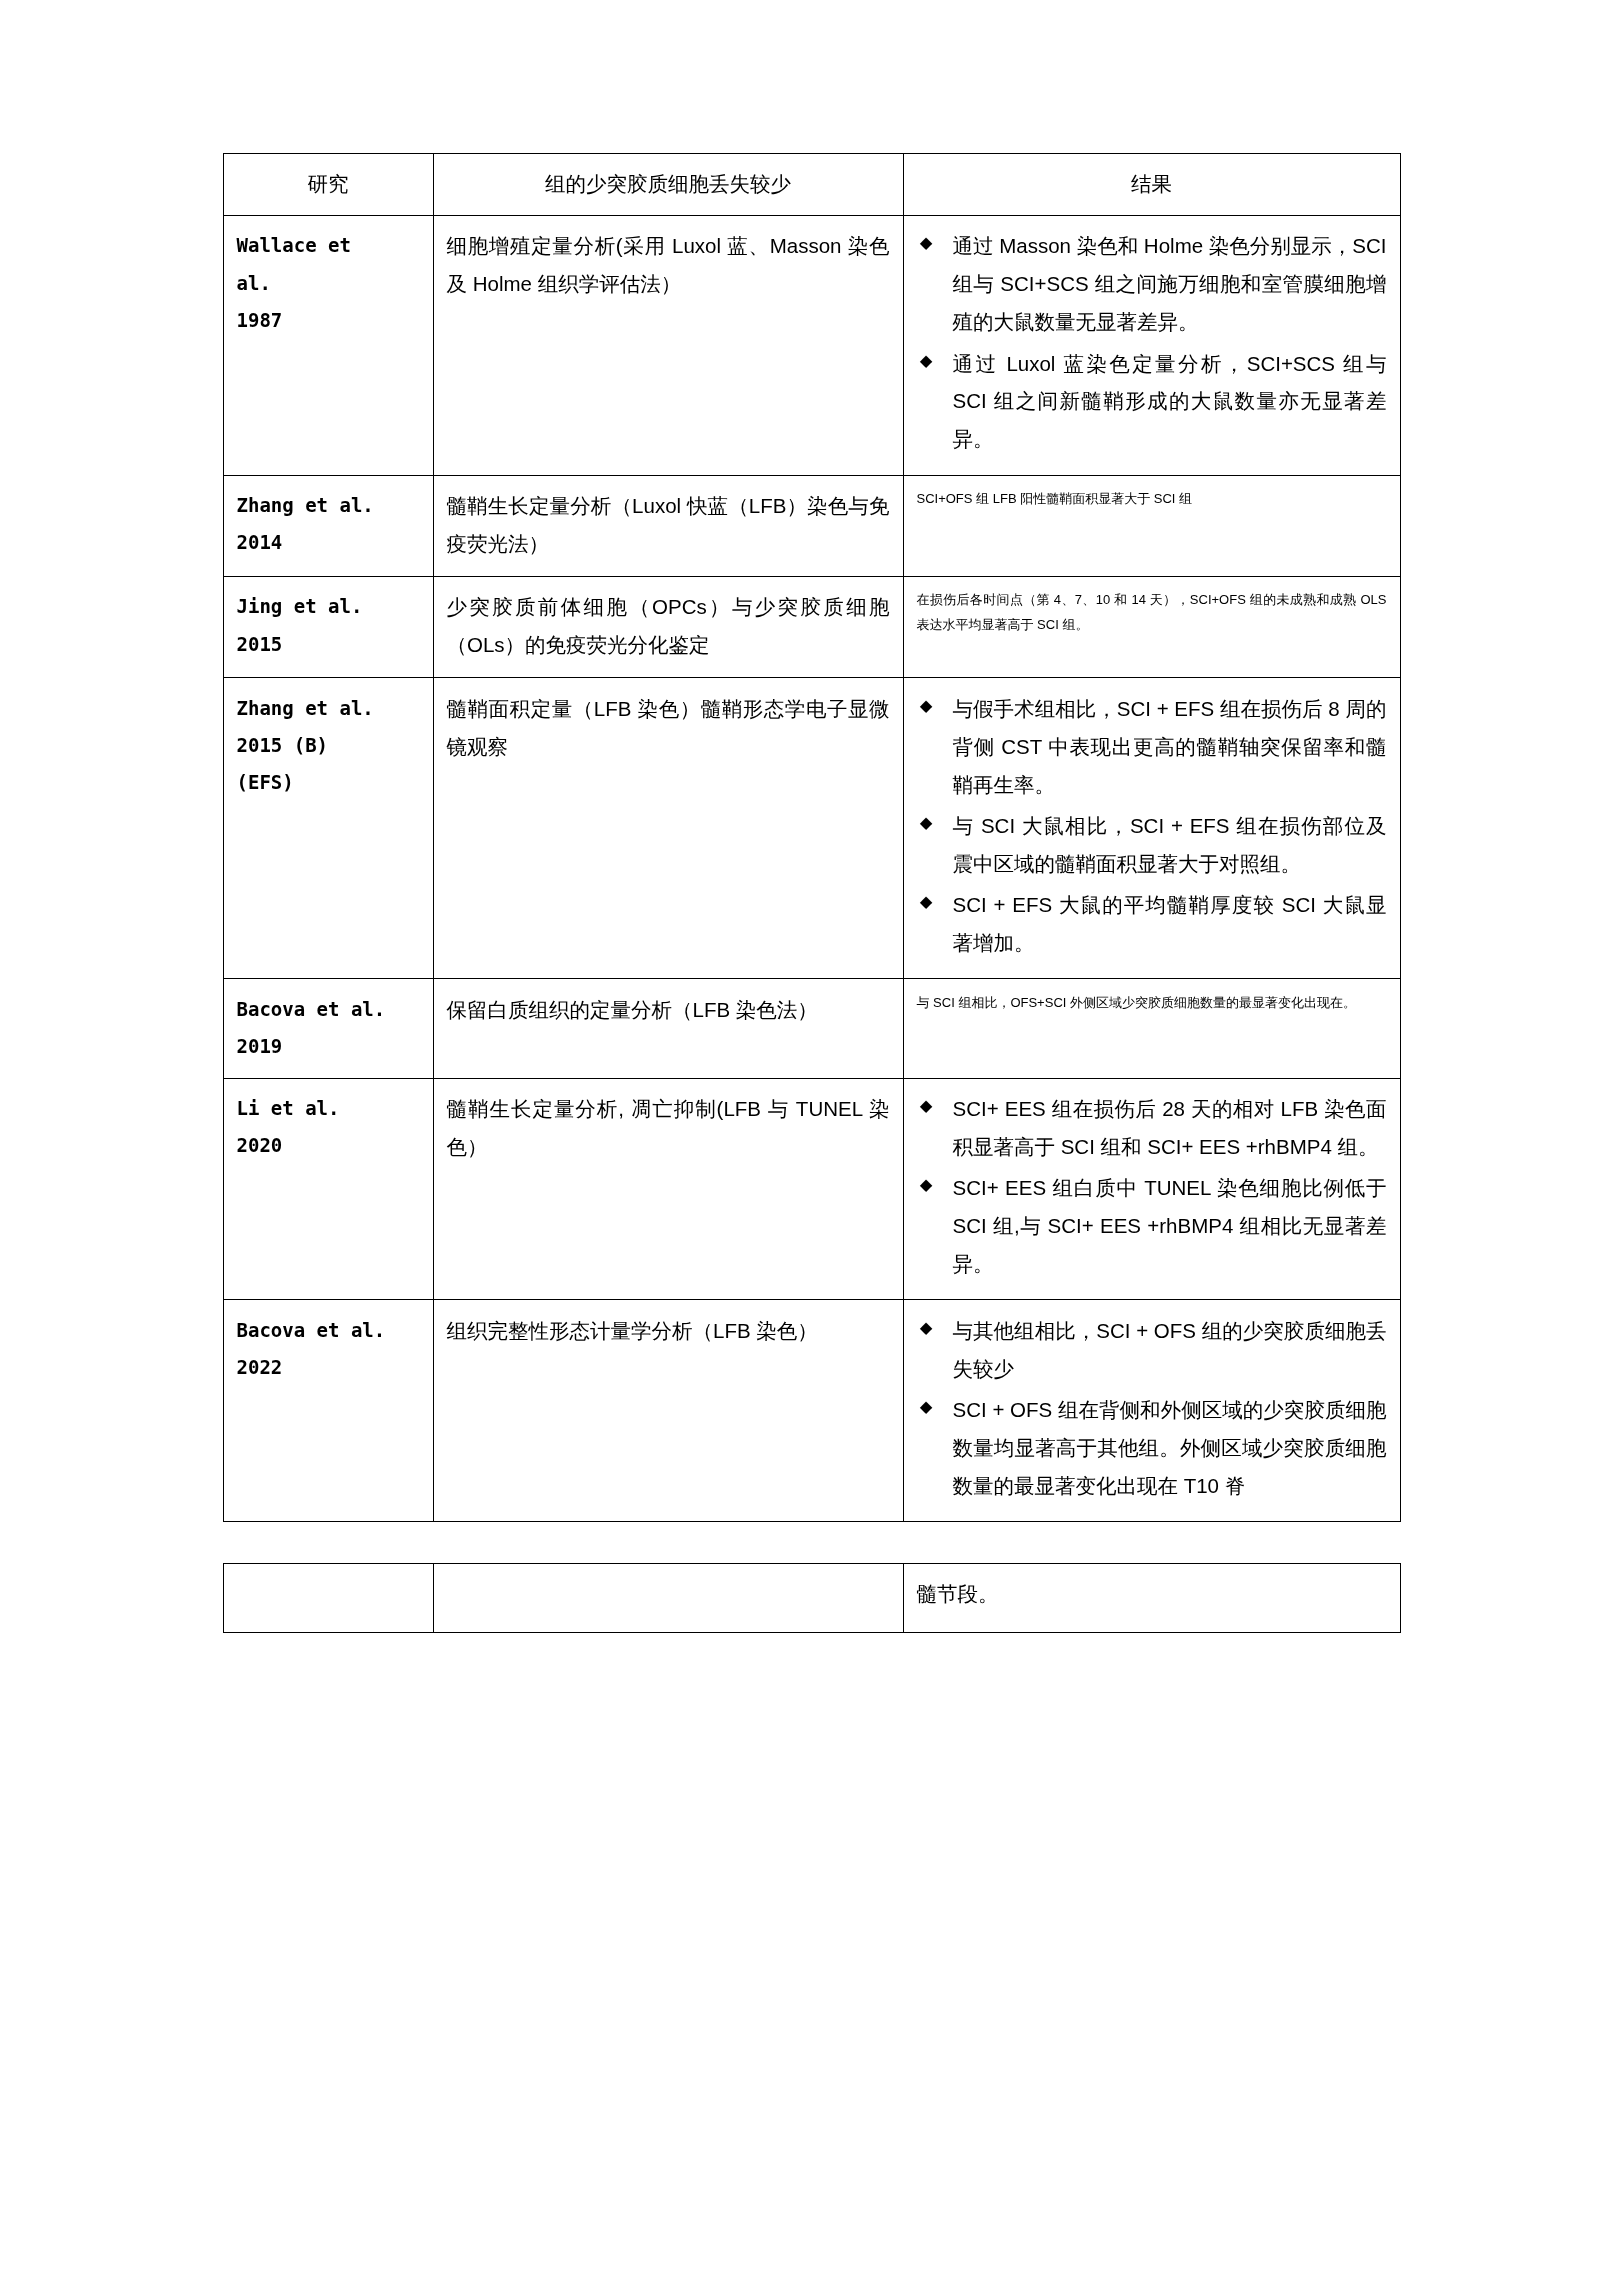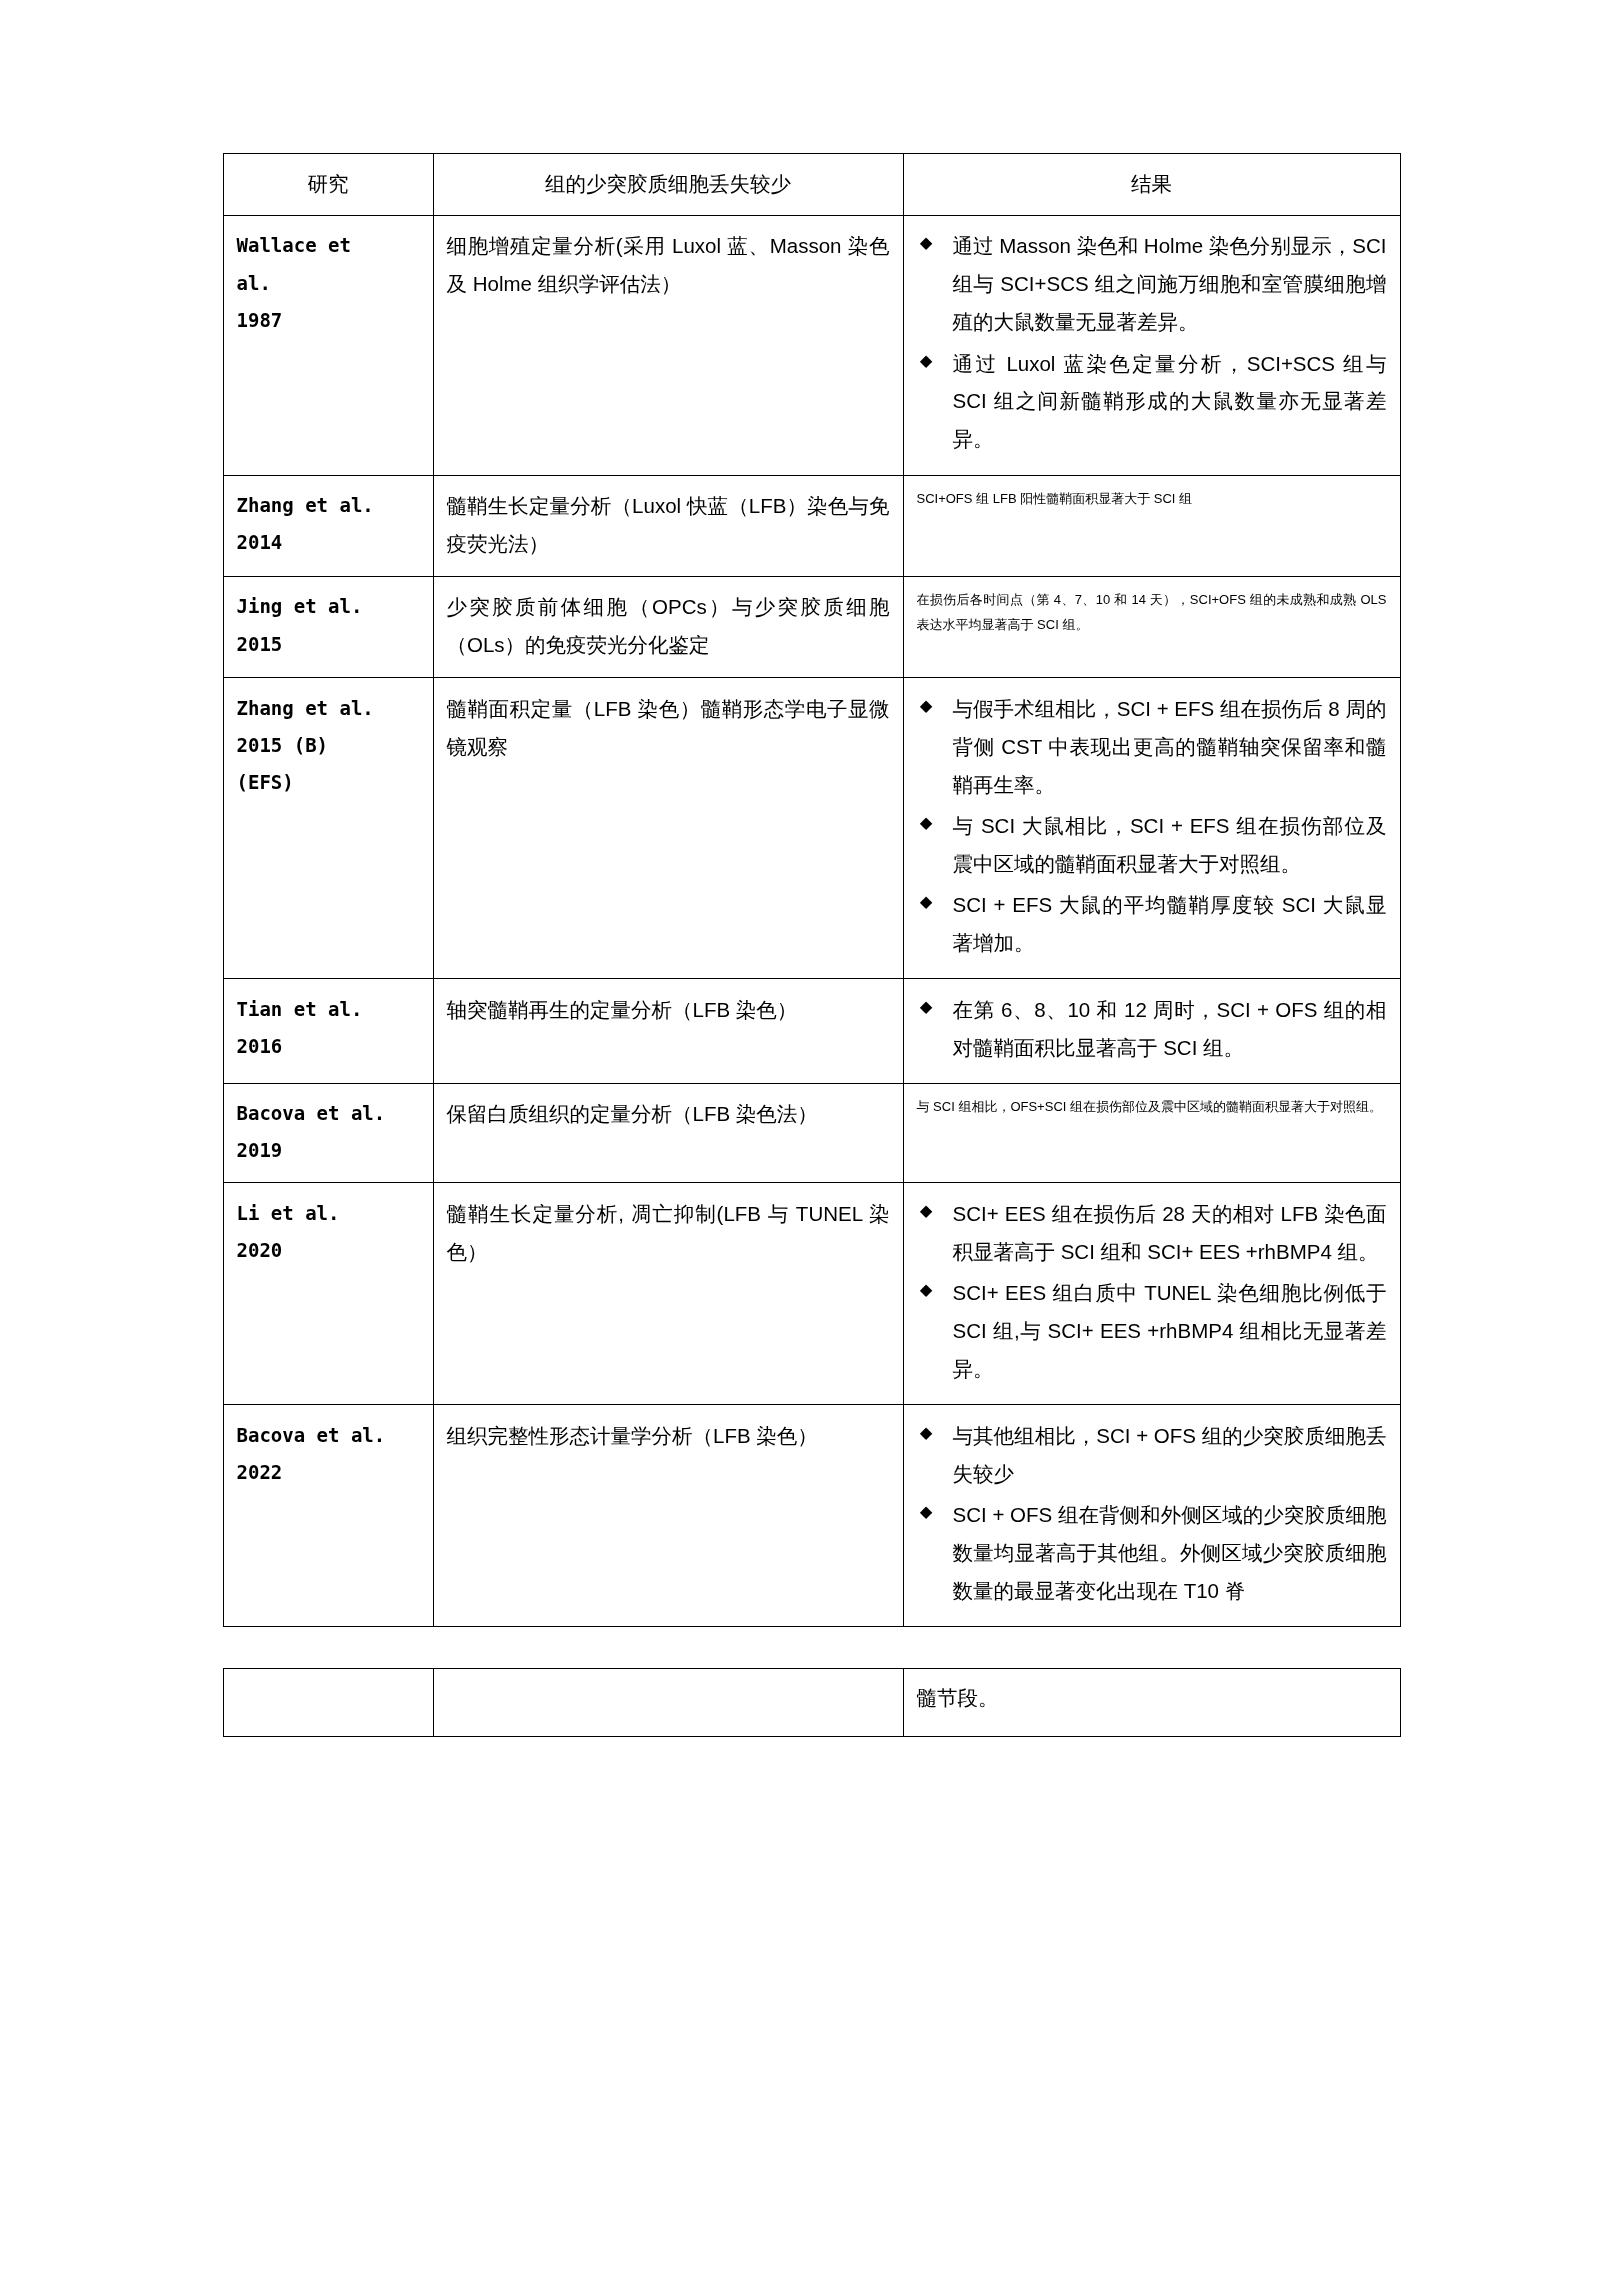--- a/index.html
+++ b/index.html
@@ -189,45 +189,31 @@
           </td>
         <td>
           <ul class="bullets">
             <li><span class="bull">◆</span><span>与假手术组相比，SCI + EFS 组在损伤后 8 周的背侧 CST 中表现出更高的髓鞘轴突保留率和髓鞘再生率。</span></li>
             <li><span class="bull">◆</span><span>与 SCI 大鼠相比，SCI + EFS 组在损伤部位及震中区域的髓鞘面积显著大于对照组。</span></li>
             <li><span class="bull">◆</span><span>SCI + EFS 大鼠的平均髓鞘厚度较 SCI 大鼠显著增加。</span></li>
           </ul>
         </td>
       </tr>
 
-      <tr>
-        <td>
-            <div class="study">Tian et al.
-2016</div>
-          </td>
-        <td>
-            <div class="method">轴突髓鞘再生的定量分析（LFB 染色）</div>
-          </td>
-        <td>
-          <ul class="bullets">
-            <li><span class="bull">◆</span><span>在第 6、8、10 和 12 周时，SCI + OFS 组的相对髓鞘面积比显著高于 SCI 组。</span></li>
-          </ul>
-        </td>
-      </tr>
 
       <tr>
         <td>
             <div class="study">Bacova et al.
 2019</div>
           </td>
         <td>
             <div class="method">保留白质组织的定量分析（LFB 染色法）</div>
           </td>
         <td>
-            <p class="result plain-p">与 SCI 组相比，OFS+SCI 组在损伤部位及震中区域的髓鞘面积显著大于对照组。</p>
+            <p class="result plain-p">与 SCI 组相比，OFS+SCI 外侧区域少突胶质细胞数量的最显著变化出现在。</p>
           </td>
       </tr>
 
       <tr>
         <td>
             <div class="study">Li et al.
 2020</div>
           </td>
         <td>
             <div class="method">髓鞘生长定量分析, 凋亡抑制(LFB 与 TUNEL 染色）</div>

